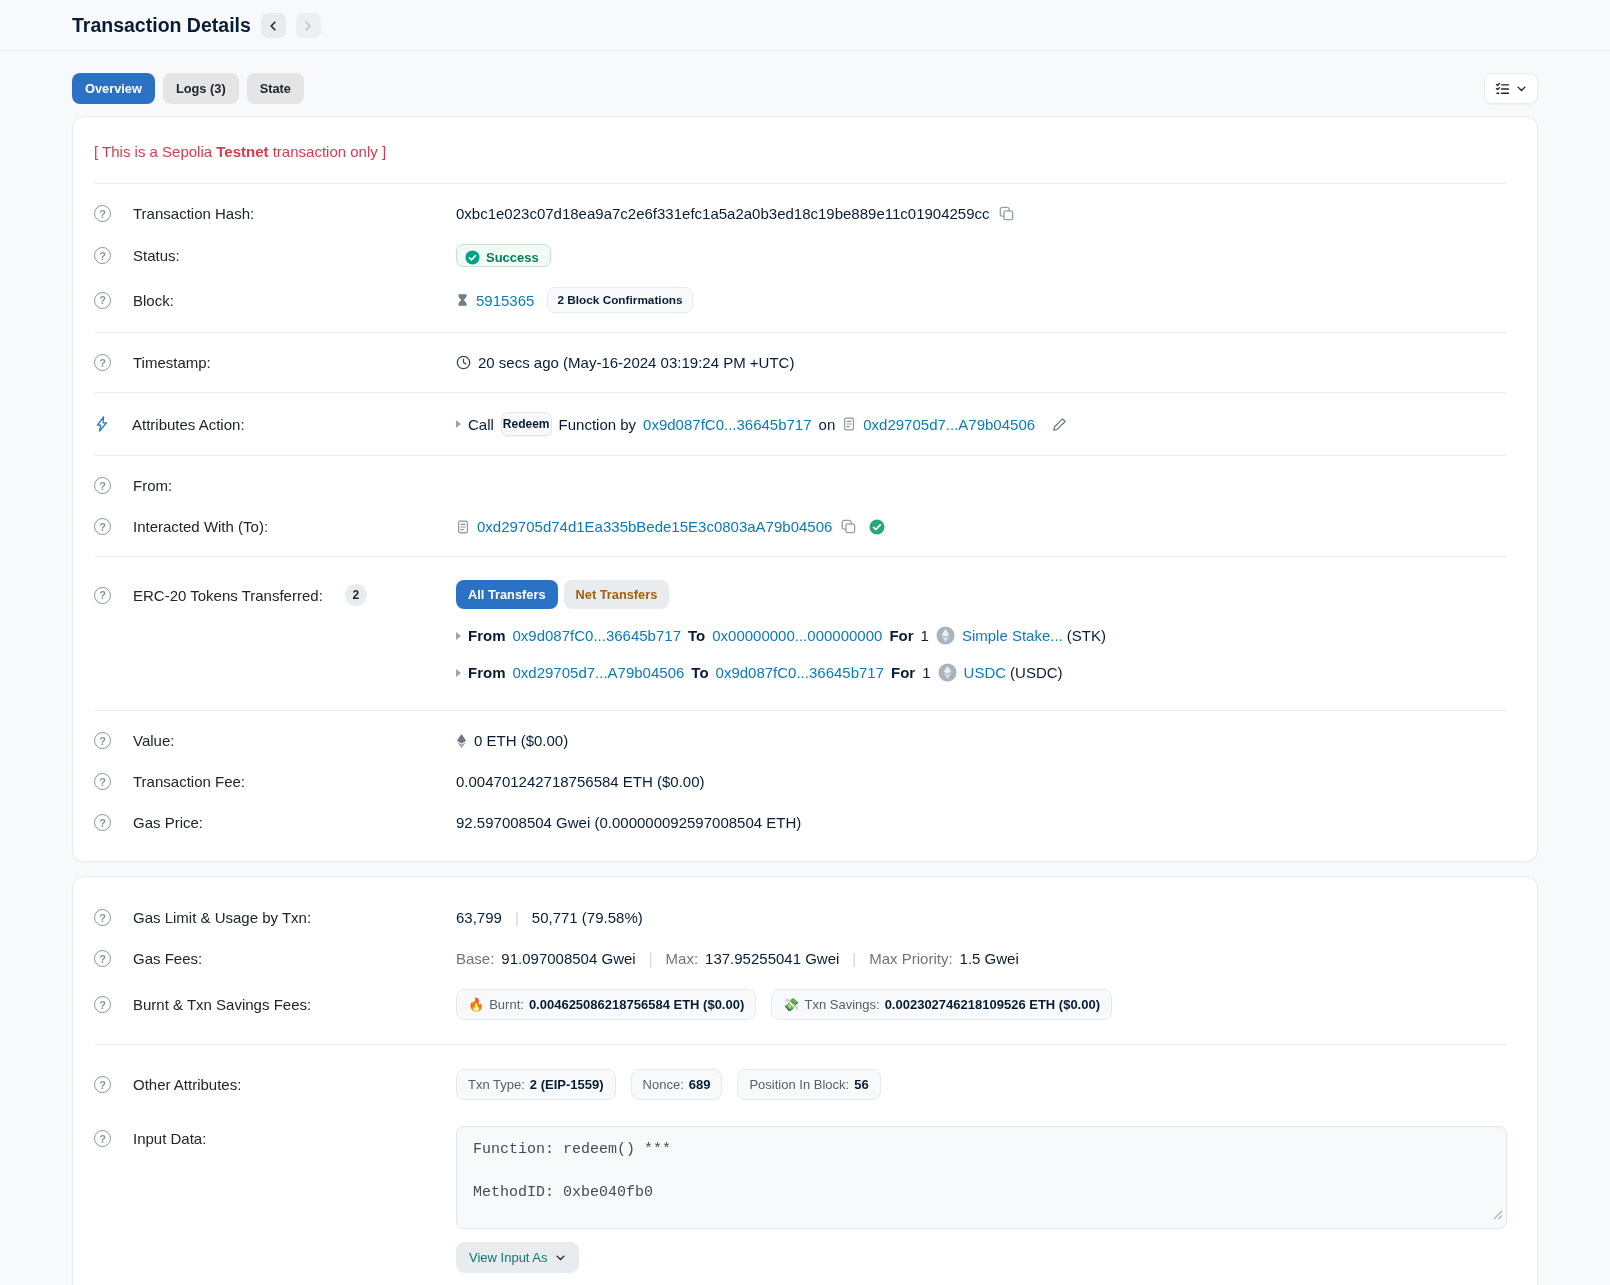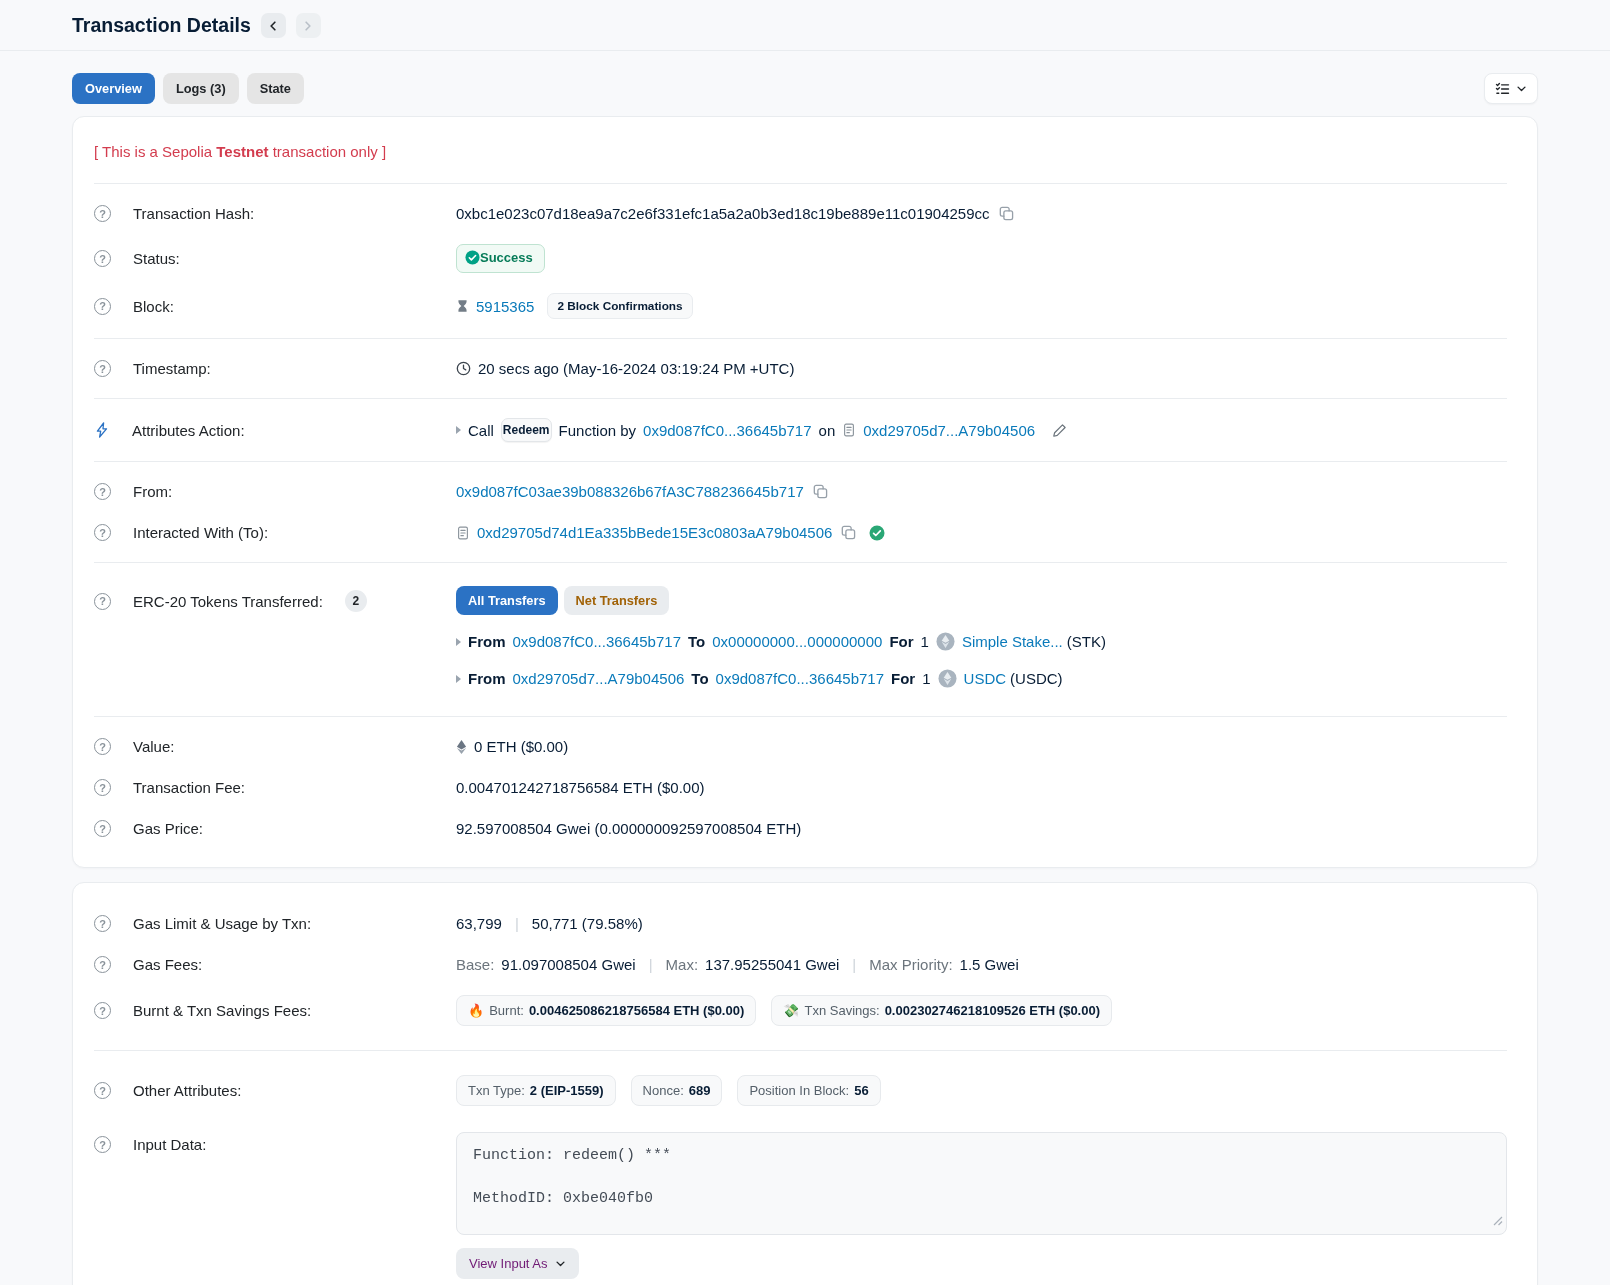--- a/index.html
+++ b/index.html
@@ -63,21 +63,21 @@
   .qicon::after { content:"?"; }
 
   a.link { color:#0a7aba; text-decoration:none; cursor:pointer; }
   .muted { color:#6c757d; }
   .sep { color:#ced4da; padding:0 6px; }
 
   .icon-btn { background:none; border:none; cursor:pointer; color:#97a0a9; display:inline-flex; padding:2px; }
 
   
   .badge-success {
-    display:inline-flex; align-items:center; padding:5px 11px 7px 8px;
+    display:inline-flex; align-items:center; gap:6px; padding:5px 11px 1px 8px;
     background:#f1faf5; border:1px solid #bfe3d1; border-radius:7px;
     color:#077c59; font-size:13px; font-weight:bold;
   }
   .badge-gray {
     display:inline-flex; align-items:center; gap:5px; padding:5px 9px;
     background:#f8f9fa; border:1px solid #e9ecef; border-radius:7px;
     color:#081d35; font-size:11.8px; font-weight:bold;
   }
   .badge-method {
     display:inline-flex; padding:4px 1px; background:#f8f9fa; border:1px solid #e3e6e9;
@@ -123,21 +123,21 @@
     position:relative; width:100%; background:#f8f9fa; border:1px solid #e3e6ea;
     border-radius:8px; padding:14px 16px 18px;
     font-family:"Liberation Mono","DejaVu Sans Mono", monospace;
     font-size:15px; color:#444c56; min-height:103px;
   }
   .mono-line + .mono-line { margin-top:26px; }
   .resize-handle { position:absolute; right:3px; bottom:3px; color:#aab2ba; }
   .view-input-btn {
     margin-top:13px; display:inline-flex; align-items:center; gap:7px;
     background:#e9ecef; border:none; border-radius:8px; padding:8px 13px;
-    font-size:13px; color:#701a75; cursor:pointer; font-family:"Liberation Sans", sans-serif;
+    font-size:13px; color:#0f766e; cursor:pointer; font-family:"Liberation Sans", sans-serif;
   }
 </style>
 </head>
 <body>
 
 <div class="page">
 
   <div class="page-header">
     <h1 class="page-title">Transaction Details</h1>
     <button class="nav-btn">
@@ -296,31 +296,20 @@
       </div>
     </div>
 
     <div class="divider"></div>
 
     <div class="row">
       <div class="row-label">
         <span class="qicon"></span>
         <span>From:</span>
       </div>
-      <div class="row-value">
-        <a class="link">0x9d087fC03ae39b088326b67fA3C788236645b717</a>
-        <button class="icon-btn">
-          <span style="display:inline-flex">
-            <svg width="15" height="15" viewBox="0 0 16 16" fill="none" stroke="currentColor" stroke-width="1.4" stroke-linecap="round" stroke-linejoin="round">
-                <rect x="5.2" y="5.2" width="9.3" height="9.3" rx="2"></rect>
-                <path d="M10.8 5.2V3.4a2 2 0 0 0-2-2H3.4a2 2 0 0 0-2 2v5.4a2 2 0 0 0 2 2h1.8"></path>
-              </svg>
-          </span>
-        </button>
-      </div>
     </div>
 
     <div class="row">
       <div class="row-label">
         <span class="qicon"></span>
         <span>Interacted With (To):</span>
       </div>
       <div class="row-value">
         <span style="display:inline-flex;color:#8a939b">
           <svg width="14" height="14" viewBox="0 0 16 16" fill="none" stroke="currentColor" stroke-width="1.3" stroke-linecap="round">

